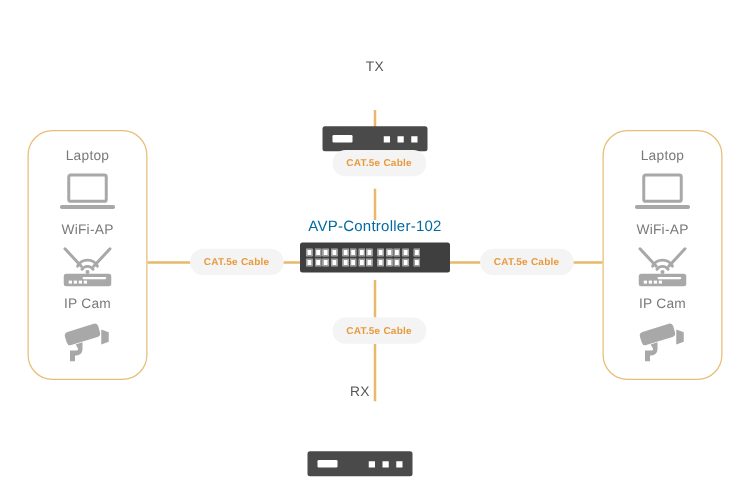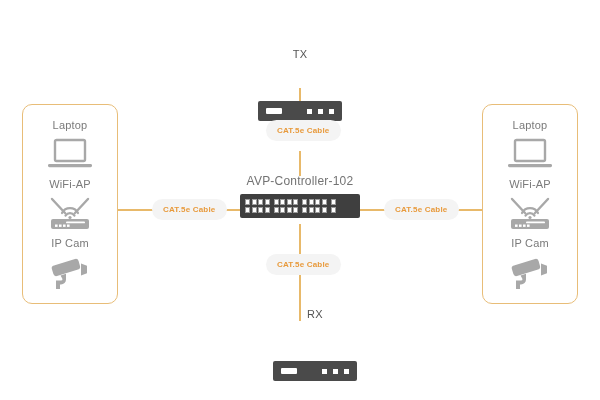--- a/index.html
+++ b/index.html
@@ -26,21 +26,21 @@
     background: #e8b96a;
   }
   .line.v { width: 1.5px; }
   .line.h { height: 1.5px; }
 
   
   .group-panel {
     position: absolute;
     box-sizing: border-box;
     border: 1.5px solid #e8bd78;
-    border-radius: 10px;
+    border-radius: 20px;
     background: #ffffff;
     display: flex;
     flex-direction: column;
     align-items: center;
     justify-content: space-between;
     padding: 14px 0 10px 0;
   }
   .device {
     display: flex;
     flex-direction: column;
@@ -125,21 +125,21 @@
 
   
   #controller {
     position: absolute;
     display: flex;
     flex-direction: column;
     align-items: center;
   }
   .controller-title {
     font-size: 12px;
-    color: #737373;
+    color: #0369a1;
     margin-bottom: 6px;
     letter-spacing: .2px;
   }
   .switch-body {
     width: 120px;
     height: 24px;
     background: #3f3f3f;
     border-radius: 2px;
     display: flex;
     align-items: center;
@@ -183,21 +183,21 @@
     <div class="txrx-body">
       <div class="txrx-port"></div>
       <div class="txrx-leds">
         <div class="txrx-led"></div>
         <div class="txrx-led"></div>
         <div class="txrx-led"></div>
       </div>
     </div>
   </div>
 
-  <div class="endpoint-box" style="left:273px; top:308px;">
+  <div class="endpoint-box" style="left:246px; top:308px;">
     <div class="endpoint-title">RX</div>
     <div class="txrx-body">
       <div class="txrx-port"></div>
       <div class="txrx-leds">
         <div class="txrx-led"></div>
         <div class="txrx-led"></div>
         <div class="txrx-led"></div>
       </div>
     </div>
   </div>

